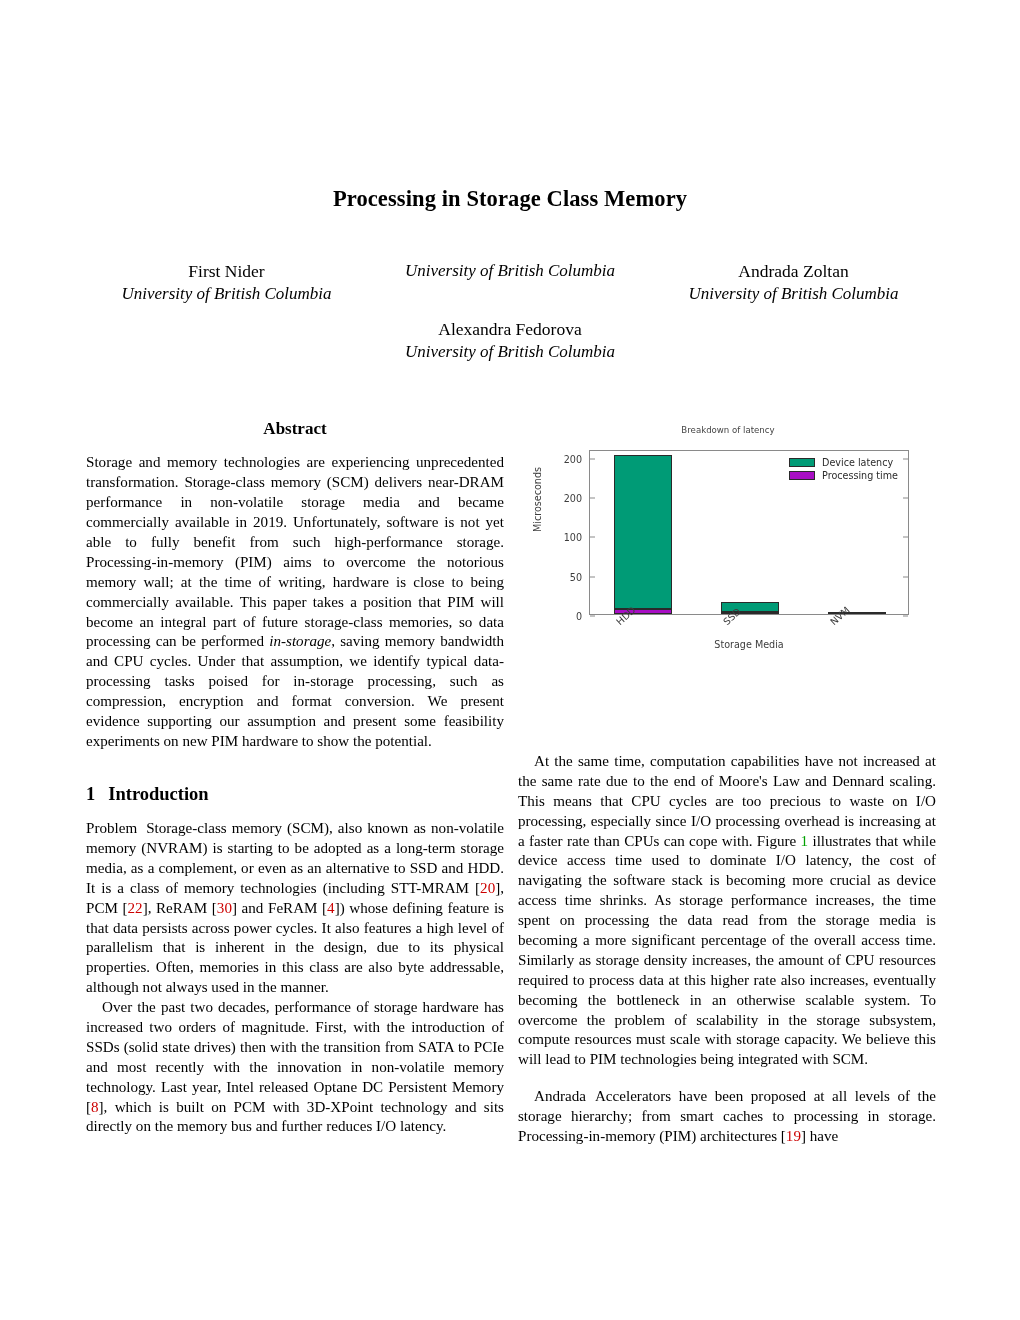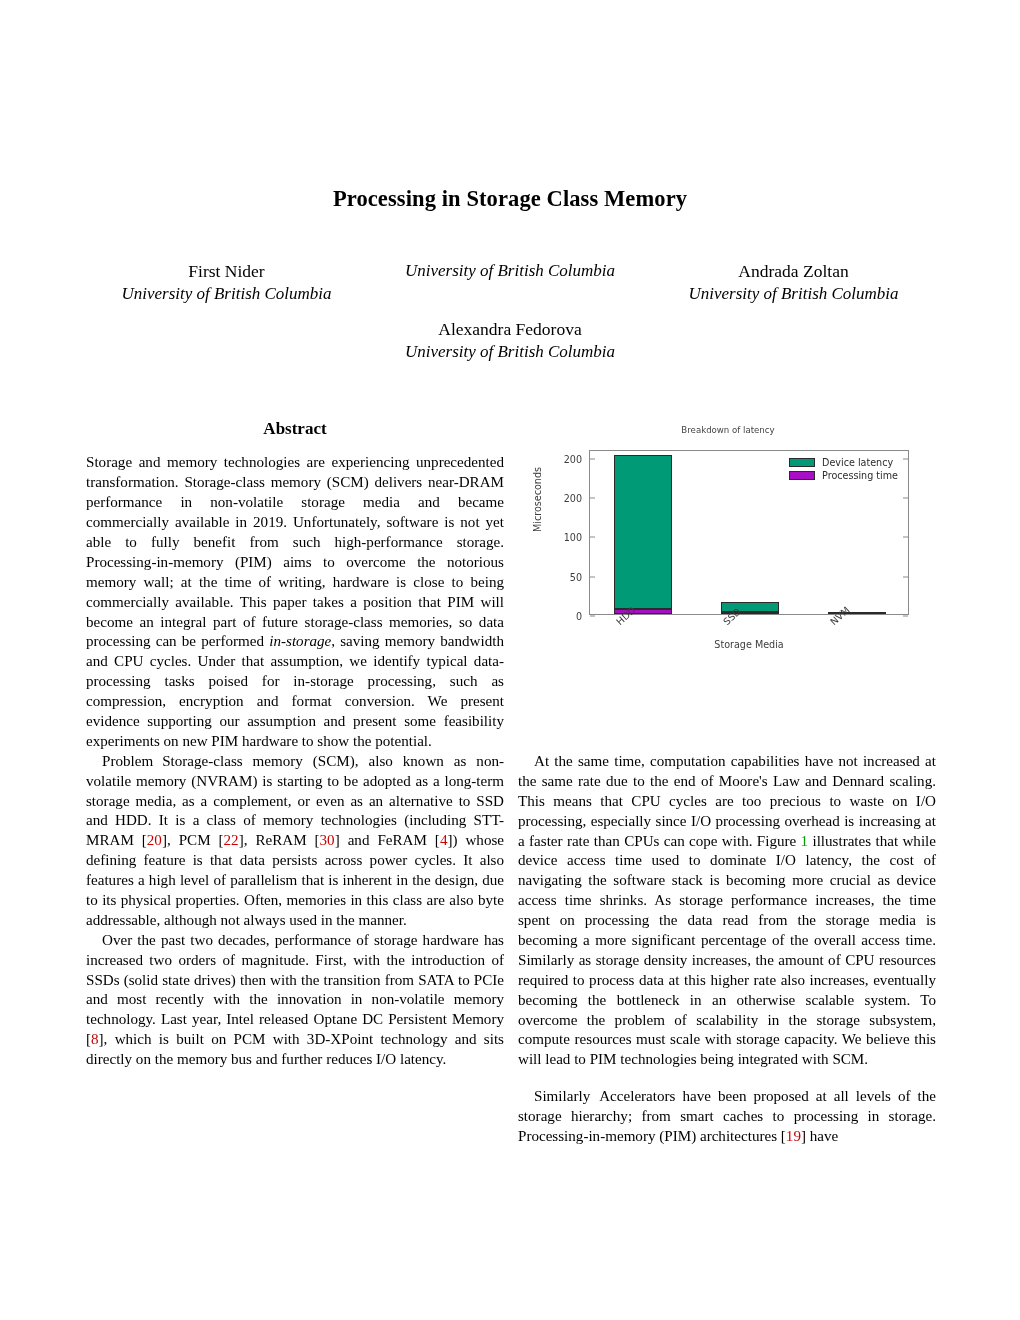--- a/index.html
+++ b/index.html
@@ -252,20 +252,21 @@
     <div class="author-block">
       <span class="author-name">Alexandra Fedorova</span>
       <span class="author-affil">University of British Columbia</span>
     </div>
   </div>
 
   <div class="col col-left">
     <div class="section-center-heading">Abstract</div>
     <p class="body-par"><span>Storage and memory technologies are experiencing unprecedented transformation. Storage-class memory (SCM) delivers near-DRAM performance in non-volatile storage media and became commercially available in 2019. Unfortunately, software is not yet able to fully benefit from such high-performance storage. Processing-in-memory (PIM) aims to overcome the notorious memory wall; at the time of writing, hardware is close to being commercially available. This paper takes a position that PIM will become an integral part of future storage-class memories, so data processing can be performed </span><span class="ital">in-storage</span><span>, saving memory bandwidth and CPU cycles. Under that assumption, we identify typical data-processing tasks poised for in-storage processing, such as compression, encryption and format conversion. We present evidence supporting our assumption and present some feasibility experiments on new PIM hardware to show the potential.</span></p>
 
+    <h2 class="sec-heading"><span class="secnum">1</span><span>Introduction</span></h2>
 
     <p class="body-par"><span class="runin">Problem</span><span class="runin-gap"></span><span>Storage-class memory (SCM), also known as non-volatile memory (NVRAM) is starting to be adopted as a long-term storage media, as a complement, or even as an alternative to SSD and HDD. It is a class of memory technologies (including STT-MRAM [</span><span class="cite">20</span><span>], PCM [</span><span class="cite">22</span><span>], ReRAM [</span><span class="cite">30</span><span>] and FeRAM [</span><span class="cite">4</span><span>]) whose defining feature is that data persists across power cycles. It also features a high level of parallelism that is inherent in the design, due to its physical properties. Often, memories in this class are also byte addressable, although not always used in the manner.</span></p>
 
     <p class="body-par"><span>Over the past two decades, performance of storage hardware has increased two orders of magnitude. First, with the introduction of SSDs (solid state drives) then with the transition from SATA to PCIe and most recently with the innovation in non-volatile memory technology. Last year, Intel released Optane DC Persistent Memory [</span><span class="cite">8</span><span>], which is built on PCM with 3D-XPoint technology and sits directly on the memory bus and further reduces I/O latency.</span></p>
   </div>
 
   <div class="figure-wrap">
     <div class="chart">
       <div class="chart-title">Breakdown of latency</div>
       <div class="ylabel">Microseconds</div>
@@ -315,16 +316,16 @@
         </div>
       </div>
       <div class="xlabel">Storage Media</div>
     </div>
   </div>
 
 
   <div class="col col-right" style="top:752px;">
     <p class="body-par" style="text-indent:16px;"><span>At the same time, computation capabilities have not increased at the same rate due to the end of Moore's Law and Dennard scaling. This means that CPU cycles are too precious to waste on I/O processing, especially since I/O processing overhead is increasing at a faster rate than CPUs can cope with. Figure </span><span class="ref-green">1</span><span> illustrates that while device access time used to dominate I/O latency, the cost of navigating the software stack is becoming more crucial as device access time shrinks. As storage performance increases, the time spent on processing the data read from the storage media is becoming a more significant percentage of the overall access time. Similarly as storage density increases, the amount of CPU resources required to process data at this higher rate also increases, eventually becoming the bottleneck in an otherwise scalable system. To overcome the problem of scalability in the storage subsystem, compute resources must scale with storage capacity. We believe this will lead to PIM technologies being integrated with SCM.</span></p>
 
-    <p class="body-par" style="margin-top:17px;"><span class="runin">Similarly</span><span class="runin-gap"></span><span>Accelerators have been proposed at all levels of the storage hierarchy; from smart caches to processing in storage. Processing-in-memory (PIM) architectures [</span><span class="cite">19</span><span>] have</span></p>
+    <p class="body-par" style="margin-top:17px;"><span class="runin">Andrada</span><span class="runin-gap"></span><span>Accelerators have been proposed at all levels of the storage hierarchy; from smart caches to processing in storage. Processing-in-memory (PIM) architectures [</span><span class="cite">19</span><span>] have</span></p>
   </div>
 
 </div>
 
 </body></html>

